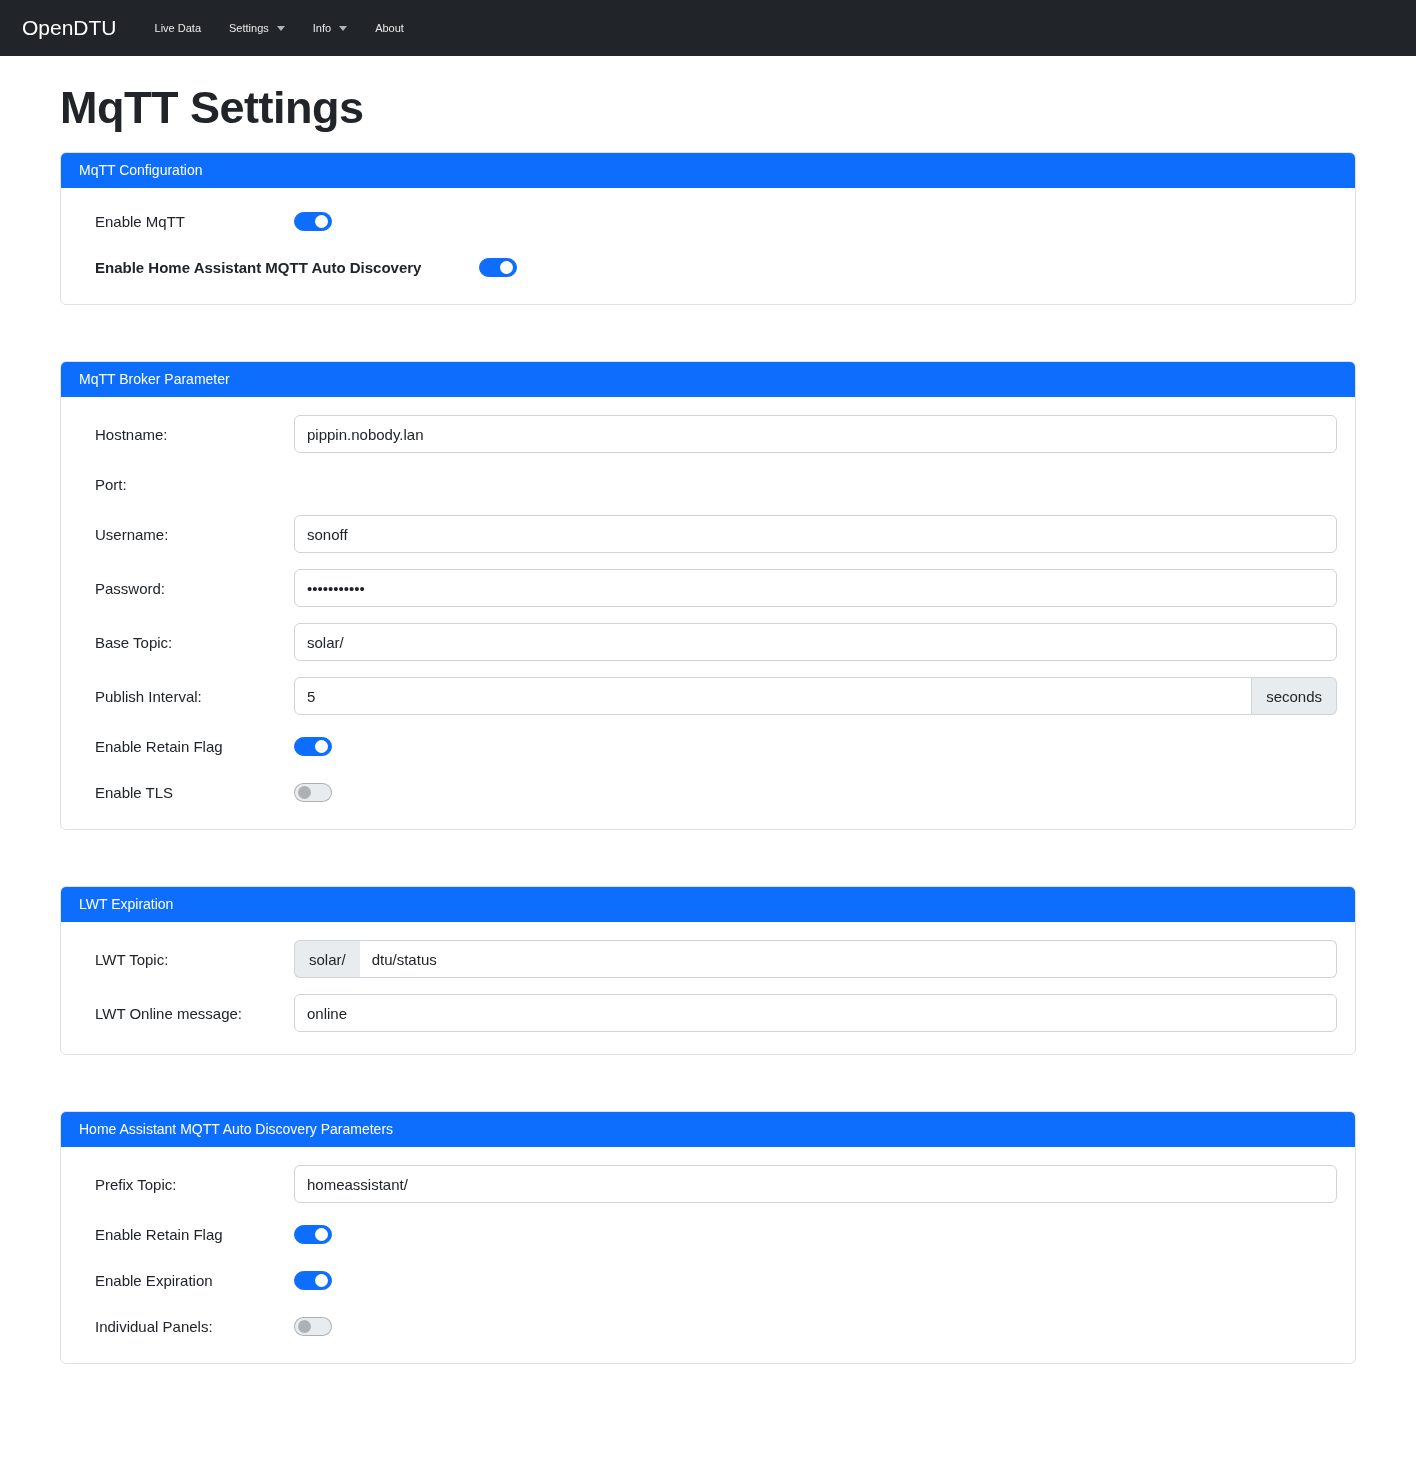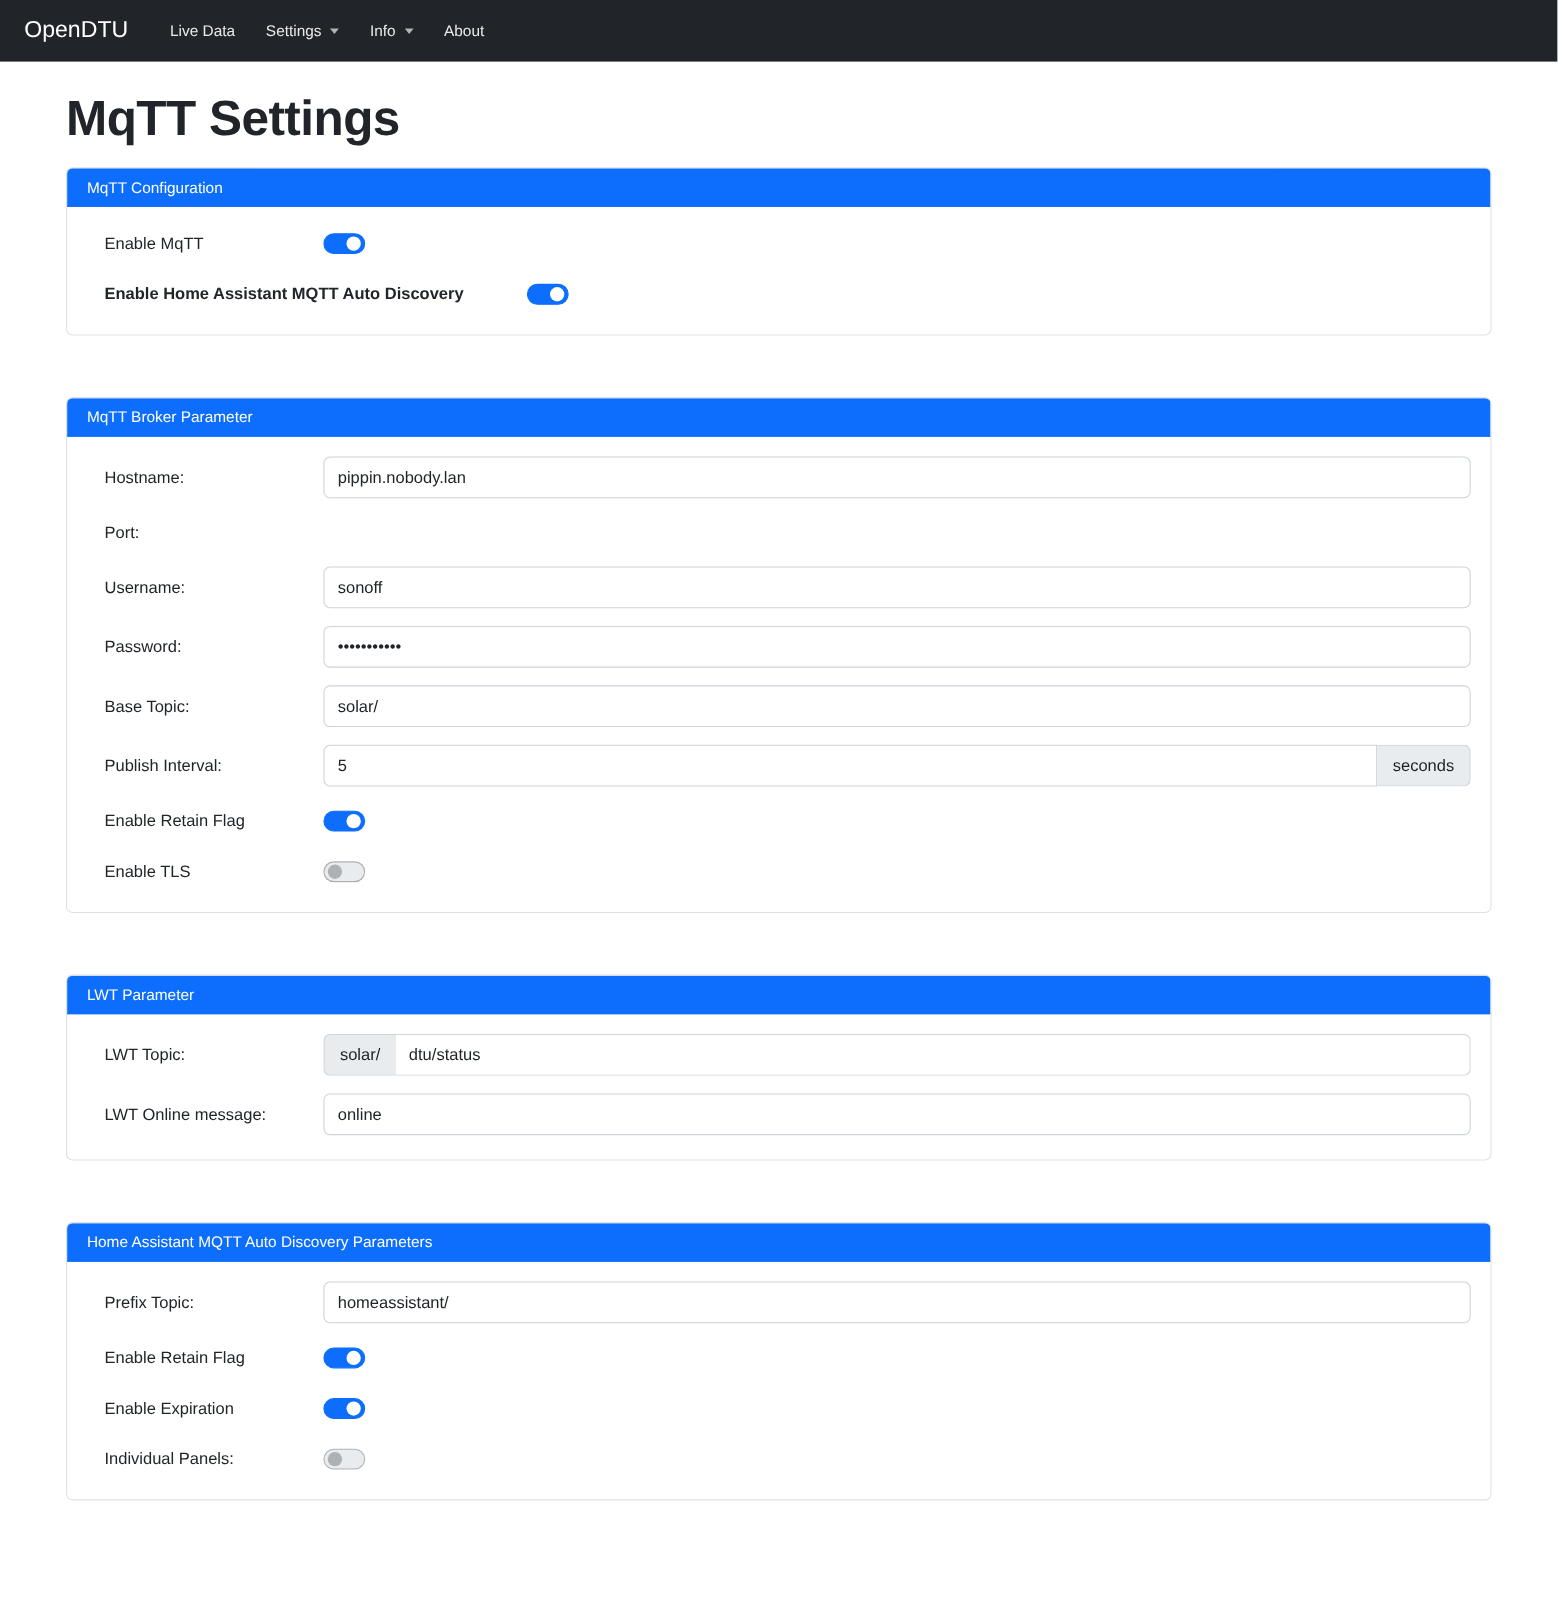--- a/index.html
+++ b/index.html
@@ -23,21 +23,21 @@
   }
   .navbar-brand {
     font-size: 21px;
     color: #ffffff;
     margin-right: 18px;
     padding: 0 6px;
     white-space: nowrap;
   }
   .nav-item {
     color: rgba(255,255,255,.65);
-    font-size: 14px;
+    font-size: 11px;
     padding: 8px 14px;
     white-space: nowrap;
     display: flex;
     align-items: center;
     gap: 6px;
   }
   .nav-item.active { color: rgba(255,255,255,.9); }
   .caret {
     width: 0; height: 0;
     border-left: 4px solid transparent;
@@ -252,21 +252,21 @@
         <span class="switch off">
             <span class="knob"></span>
           </span>
       </div>
     </div>
 
   </div>
 </div>
 
 <div class="card">
-  <div class="card-header">LWT Parameter</div>
+  <div class="card-header">LWT Expiration</div>
   <div class="card-body">
 
     <div class="row">
       <div class="row-label">LWT Topic:</div>
       <div class="row-control">
         <div class="input-group">
           <span class="input-group-text prefix">solar/</span>
           <input class="form-control right" type="text" value="dtu/status" style="">
         </div>
       </div>

